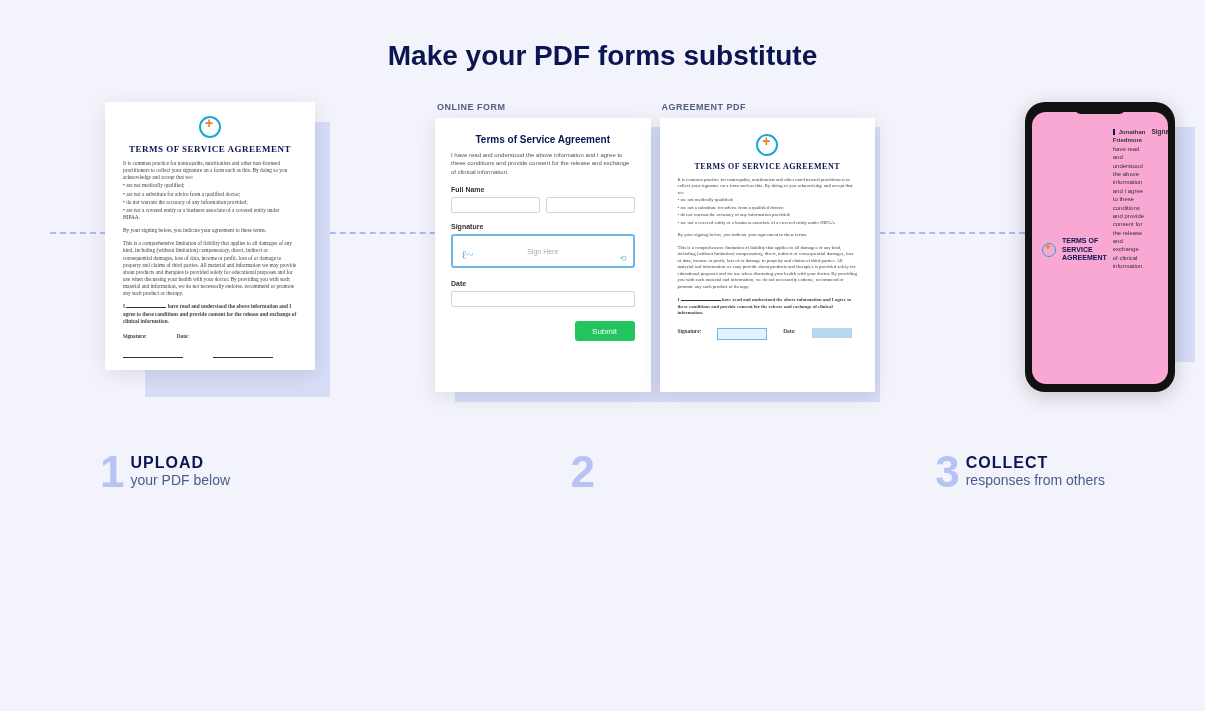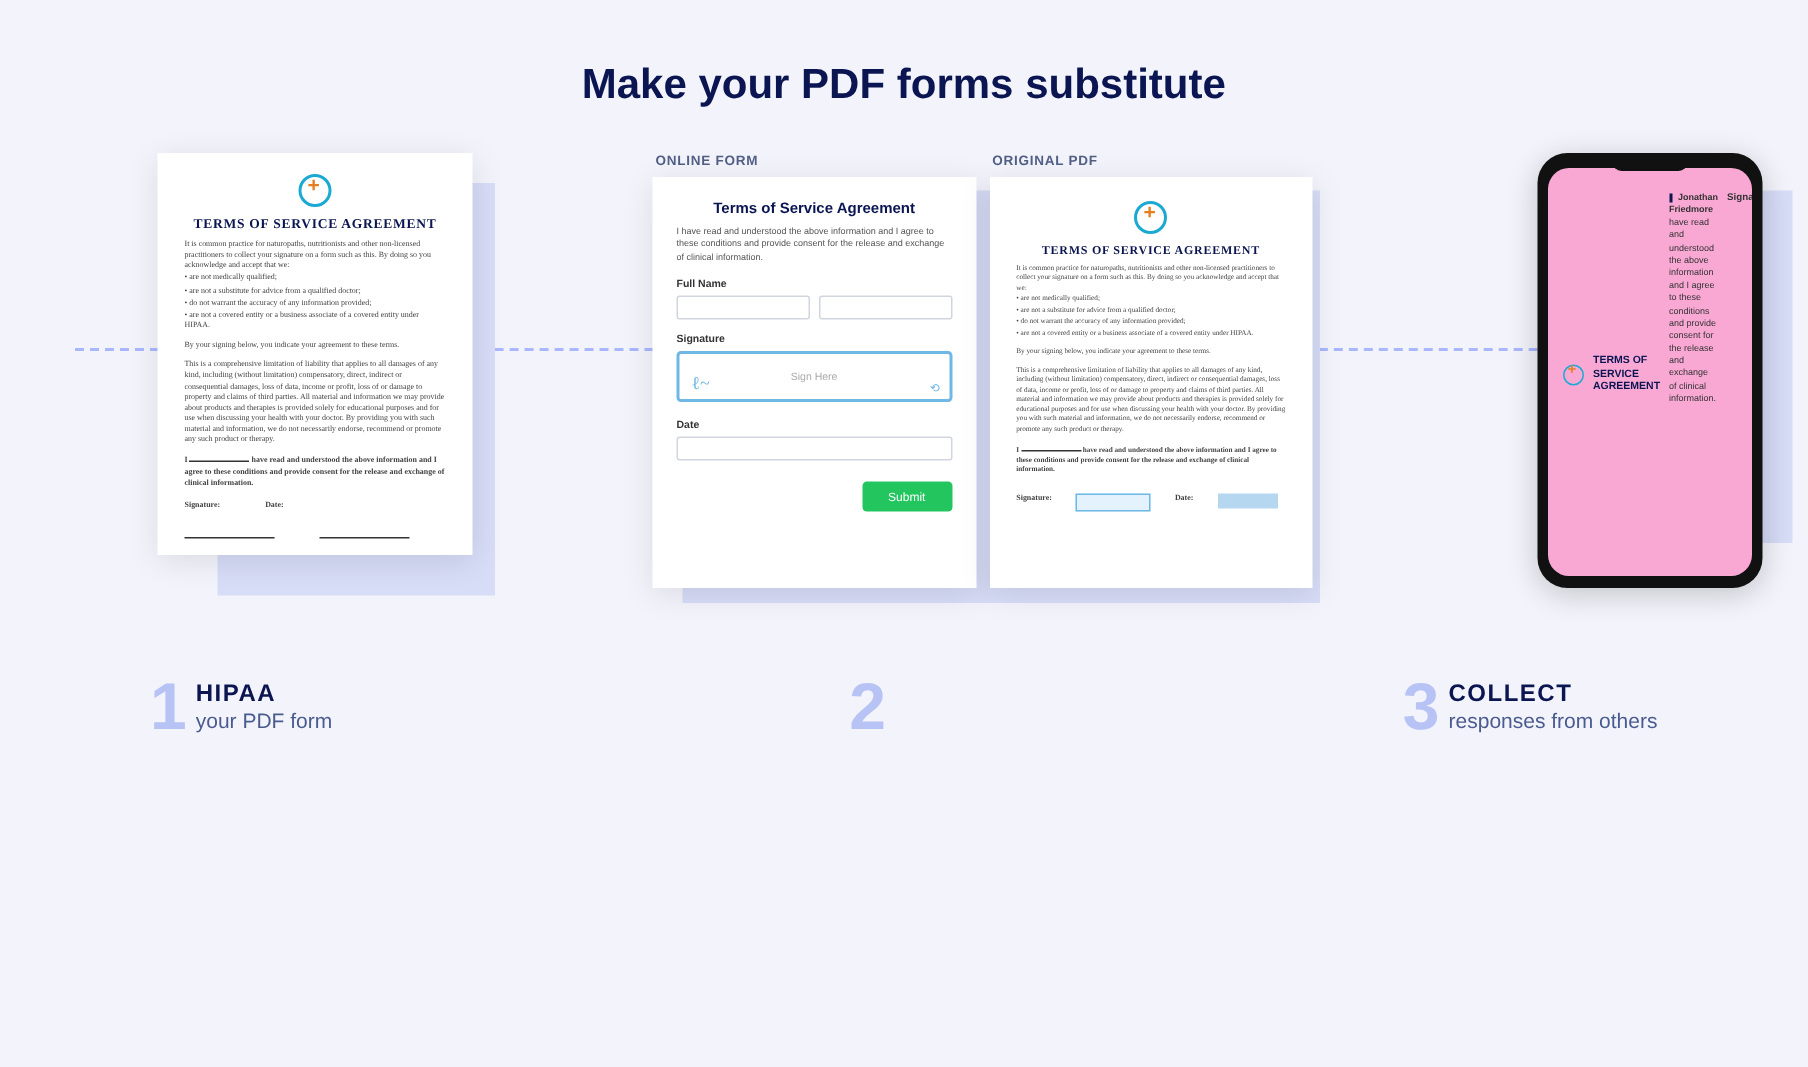--- a/index.html
+++ b/index.html
@@ -435,21 +435,21 @@
             <span>Sign Here</span>
             <span class="sig-scribble">ℓ~</span>
             <span class="sig-clear">⟲</span>
           </div>
           <div class="form-label">Date</div>
           <div class="date-input"></div>
           <div class="submit-btn">Submit</div>
         </div>
       </div>
       <div class="panel-col">
-        <div class="panel-head">ORIGINAL PDF</div>
+        <div class="panel-head">AGREEMENT PDF</div>
         <div class="panel-card orig-doc">
           <div class="doc-logo"></div>
           <div class="doc-title">TERMS OF SERVICE AGREEMENT</div>
           <div class="doc-body">
             <div>It is common practice for naturopaths, nutritionists and other non-licensed practitioners to collect your signature on a form such as this. By doing so you acknowledge and accept that we:</div>
             <div class="doc-bp">• are not medically qualified;</div>
             <div class="doc-bp">• are not a substitute for advice from a qualified doctor;</div>
             <div class="doc-bp">• do not warrant the accuracy of any information provided;</div>
             <div class="doc-bp">• are not a covered entity or a business associate of a covered entity under HIPAA.</div>
             <div class="doc-sp">By your signing below, you indicate your agreement to these terms.</div>
@@ -492,22 +492,22 @@
         </div>
         <div class="ph-submit">SUBMIT</div>
       </div>
     </div>
   </div>
 
   <div class="steps">
     <div class="step">
       <div class="step-num">1</div>
       <div class="step-txt">
-        <div class="step-h">HIPAA</div>
-        <div class="step-d">your PDF form</div>
+        <div class="step-h">UPLOAD</div>
+        <div class="step-d">your PDF below</div>
       </div>
     </div>
     <div class="step">
       <div class="step-num">2</div>
     </div>
     <div class="step">
       <div class="step-num">3</div>
       <div class="step-txt">
         <div class="step-h">COLLECT</div>
         <div class="step-d">responses from others</div>

